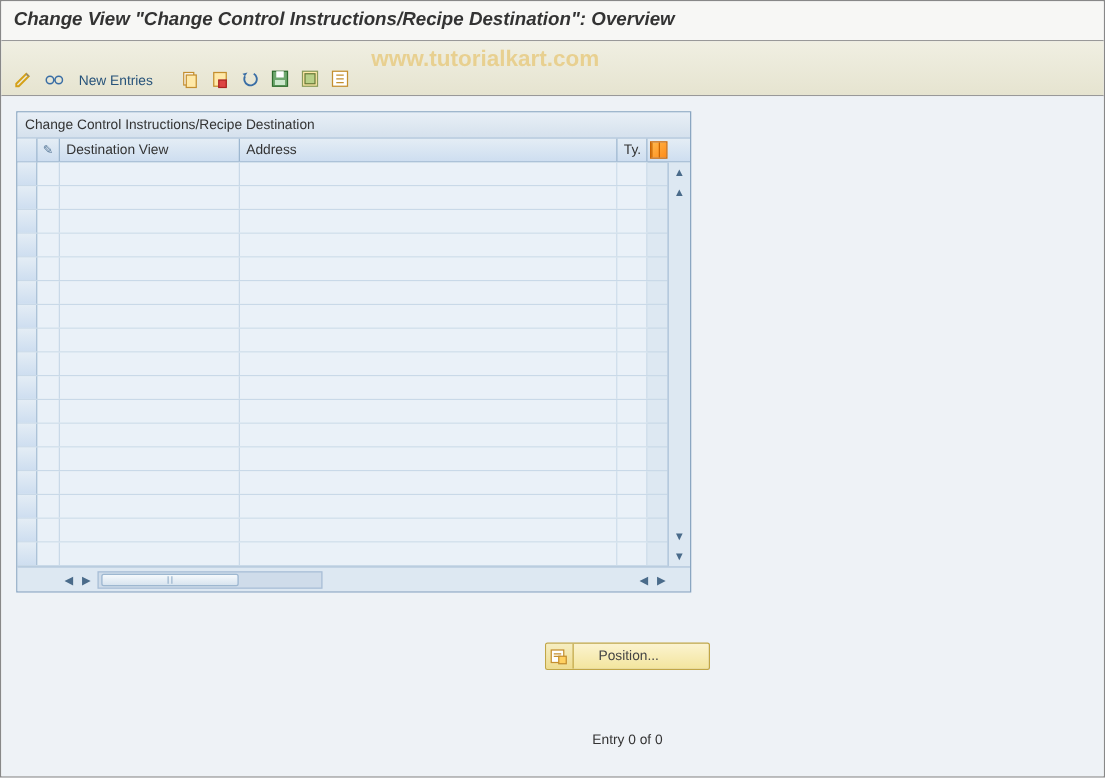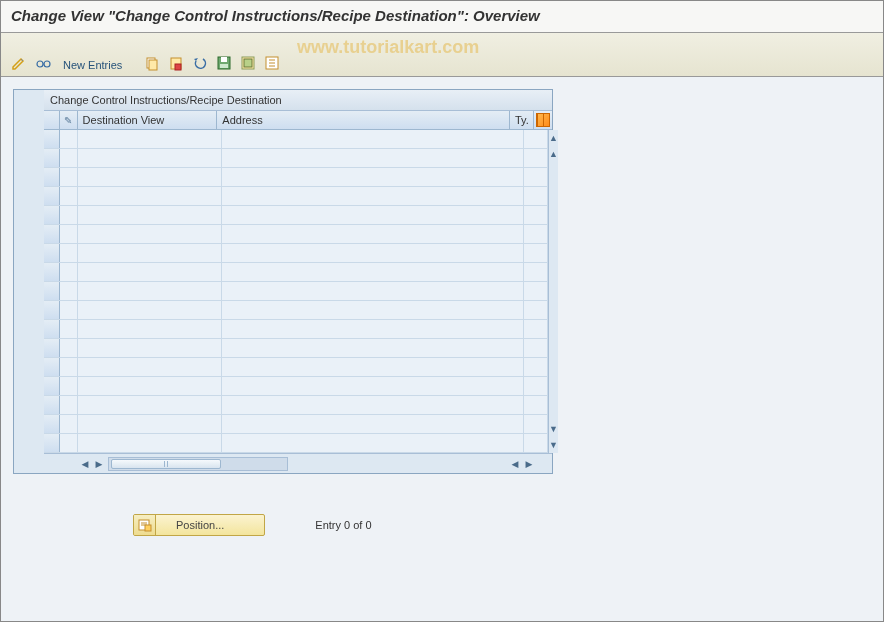--- a/index.html
+++ b/index.html
@@ -77,21 +77,20 @@
     .field-input {
       width: 40px;
       height: 18px;
       background: #dce6ef;
       border: 1px solid #a8bed6;
     }
     .table-panel {
       border: 1px solid #8aa6c1;
       background: #dde8f2;
       width: 540px;
-      padding-left: 30px;
     }
     .table-title {
       padding: 4px 6px;
       font-size: 11px;
       color: #333;
       background: linear-gradient(#e8eff6, #d5e1ed);
       border-bottom: 1px solid #a8bed6;
     }
     .table-header-row {
       display: flex;
@@ -202,20 +201,21 @@
       content: "";
       width: 1px; height: 6px; background: #9db7d0;
     }
     .h-spacer { flex: 1; }
     .footer {
       display: flex;
       align-items: center;
       gap: 50px;
       margin-top: 40px;
       padding-left: 120px;
+      flex-direction: column;
     }
     .position-btn {
       display: flex;
       align-items: center;
       height: 22px;
       border: 1px solid #c1a646;
       background: linear-gradient(#fbf3d0, #f3e59d);
       border-radius: 2px;
       cursor: pointer;
       overflow: hidden;

